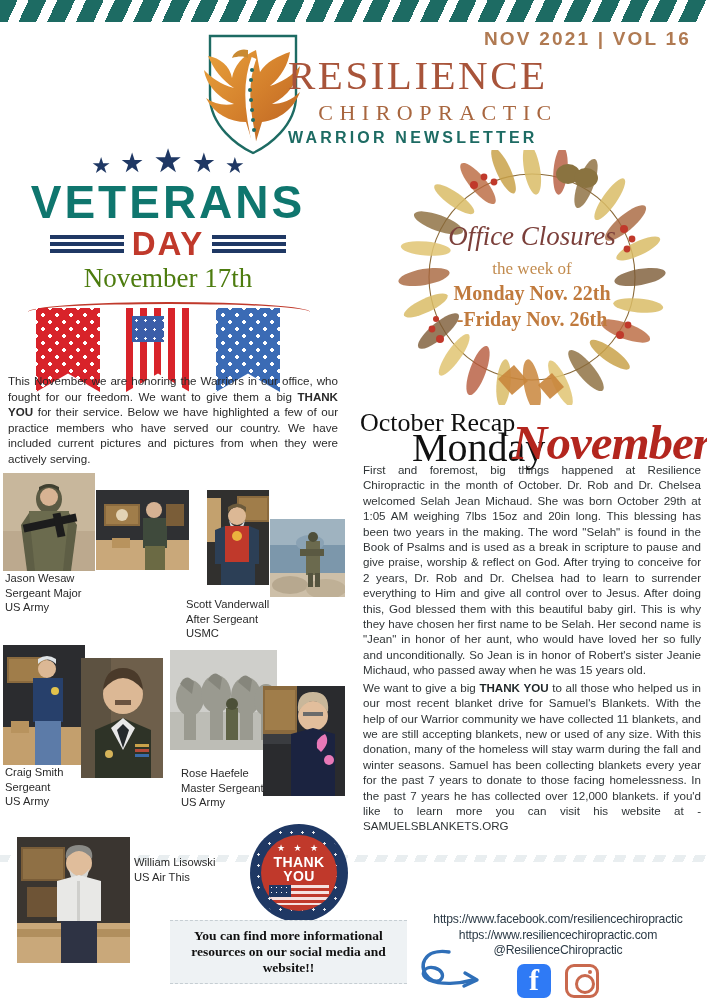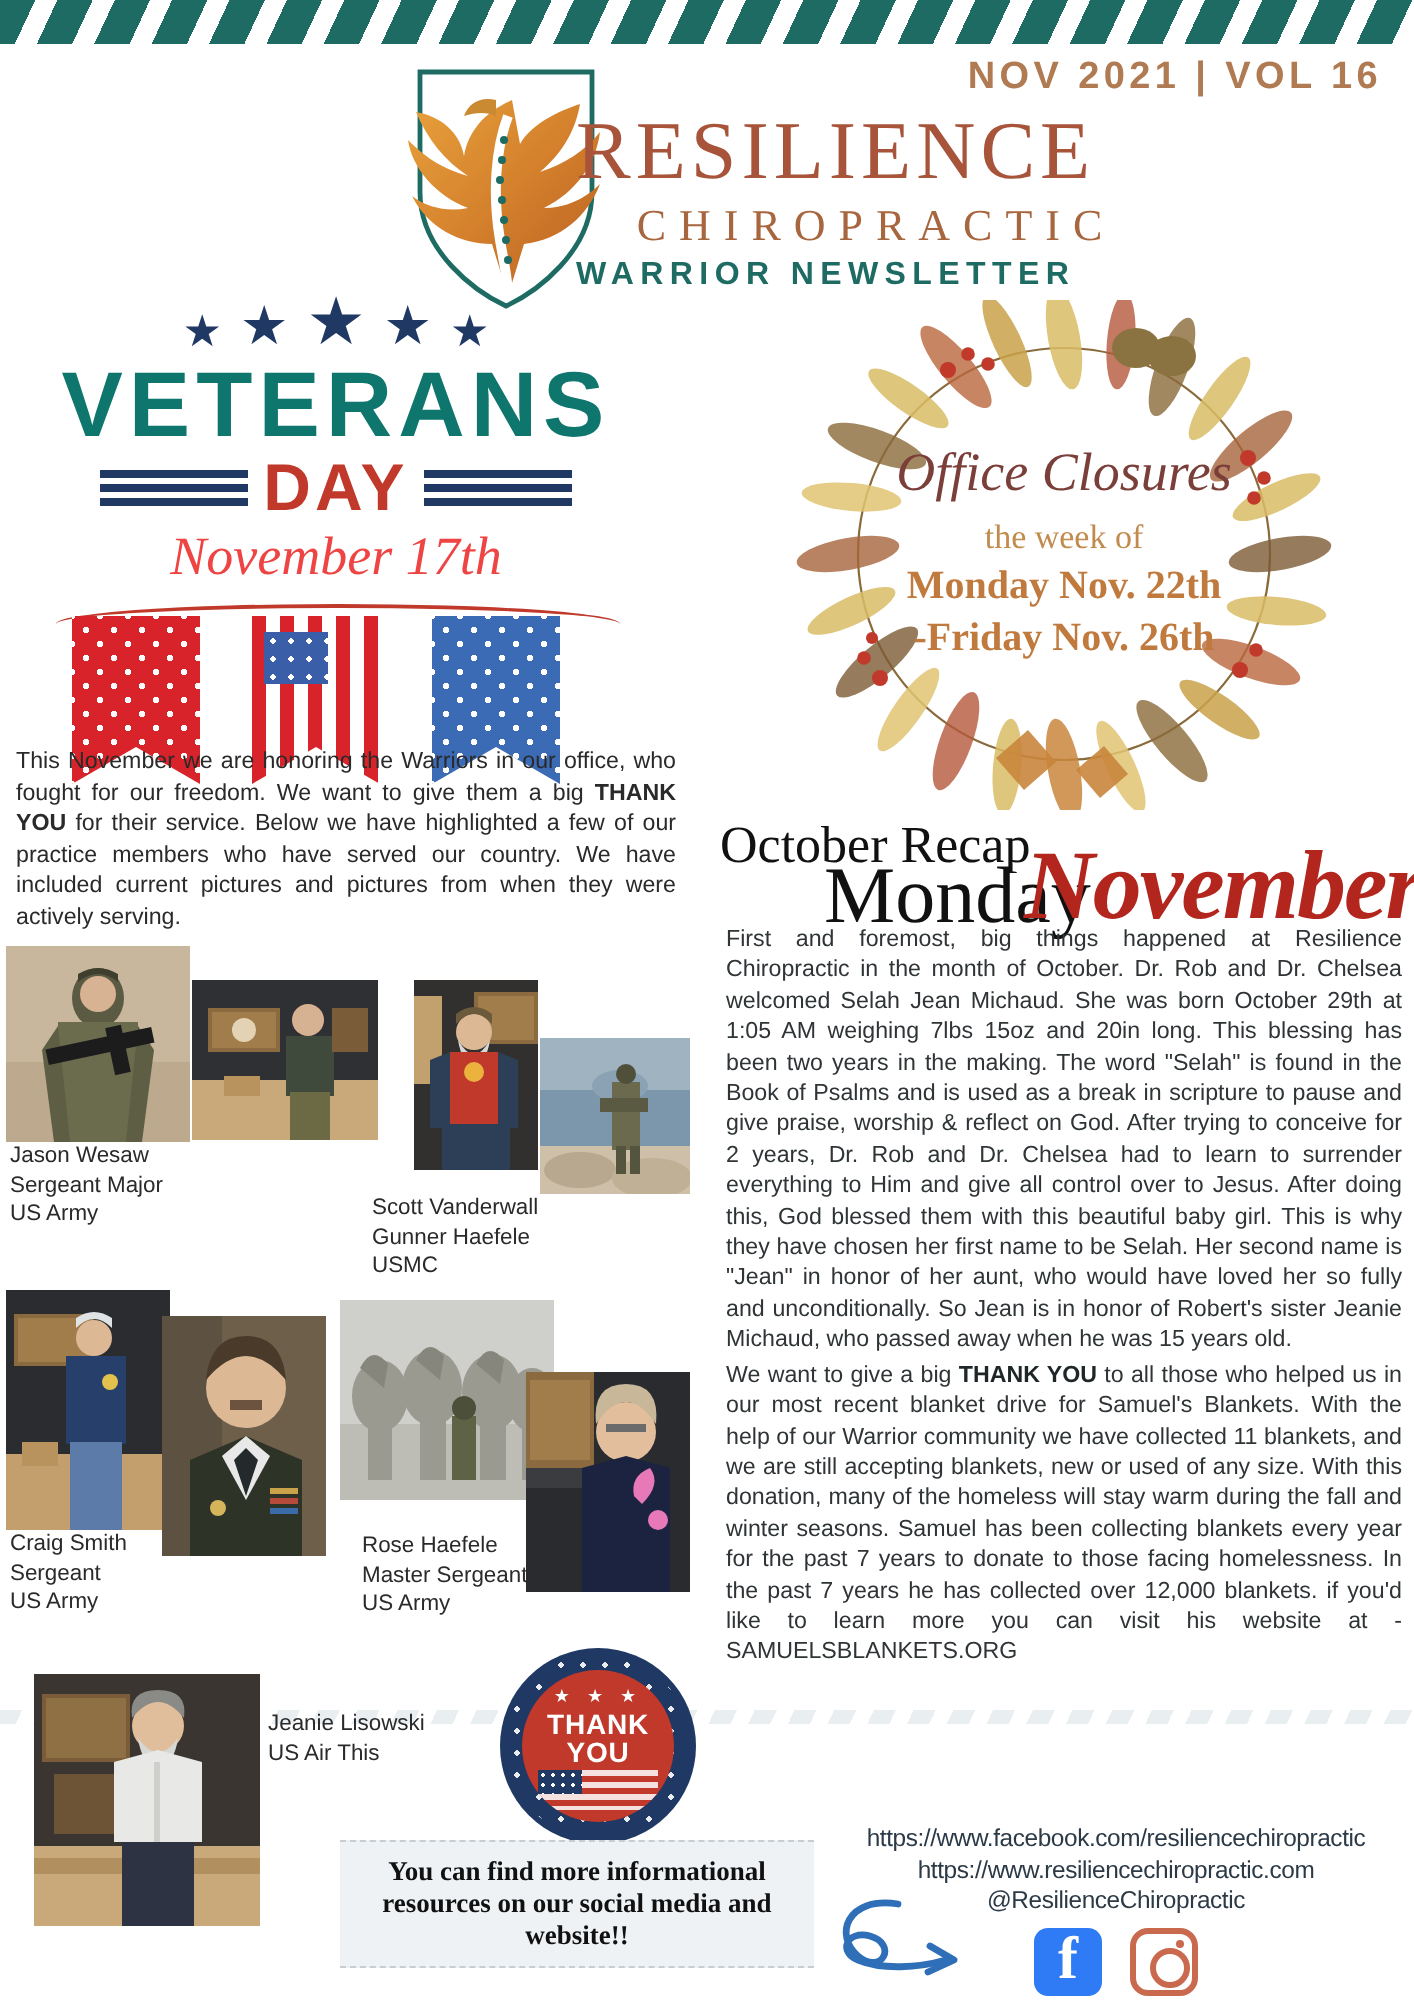--- a/index.html
+++ b/index.html
@@ -65,21 +65,21 @@
   .bars span { display: block; height: 4px; background: #1f3864; }
   .bars span:nth-child(1) { width: 100%; }
   .bars span:nth-child(2) { width: 100%; }
   .bars span:nth-child(3) { width: 100%; }
   .day-word {
     font-family: "Liberation Sans", sans-serif; font-weight: 700;
     font-size: 33px; color: #c0392b; letter-spacing: 2px; line-height: 1;
   }
   .vets-date {
     text-align: center; font-family: "Liberation Serif", serif;
-    font-style: italic; font-size: 27px; color: #ef4444; margin-top: 3px;
+    font-size: 27px; color: #4d7c0f; margin-top: 3px;
   }
   .flags { position: relative; margin-top: 6px; height: 95px; }
   .flag-string { position:absolute; top:2px; left:20px; width:282px; height:10px;
      border-top: 2px solid #c0392b; border-radius: 50%/10px 10px 0 0; }
   .flag {
     position: absolute; top: 8px; width: 64px; height: 84px;
     clip-path: polygon(0 0, 100% 0, 100% 100%, 50% 78%, 0 100%);
   }
   .flag-red {
     left: 28px;
@@ -495,21 +495,21 @@
       <rect x="45" y="54" width="5" height="14" fill="#55543f"></rect>
     </svg>
   </div>
   <div class="cap" style="left:5px; top:571px; width:110px;">
     <div>Jason Wesaw</div>
     <div>Sergeant Major</div>
     <div>US Army</div>
   </div>
   <div class="cap" style="left:186px; top:597px; width:120px;">
     <div>Scott Vanderwall</div>
-    <div>Gunner Haefele</div>
+    <div>After Sergeant</div>
     <div>USMC</div>
   </div>
 
   <div class="photo" style="left:3px; top:645px; width:82px; height:120px;">
     <svg viewBox="0 0 82 120" width="82" height="120">
       <rect width="82" height="120" fill="#2b2c2f"></rect>
       <rect y="82" width="82" height="38" fill="#c39f6d"></rect>
       <rect x="4" y="12" width="40" height="26" fill="#8a6a3e"></rect>
       <rect x="6" y="14" width="36" height="22" fill="#a07d4a"></rect>
       <circle cx="44" cy="24" r="9" fill="#dcb895"></circle>
@@ -595,21 +595,21 @@
       <rect x="10" y="50" width="34" height="30" fill="#6e5436"></rect>
       <circle cx="62" cy="26" r="13" fill="#e0bd9b"></circle>
       <path d="M49 22 q13 -16 26 0 q2 -14 -13 -14 q-15 0 -13 14z" fill="#8a8a86"></path>
       <path d="M52 32 q10 14 20 0 q-2 14 -10 15 q-8 -1 -10 -15z" fill="#d7d7d3"></path>
       <path d="M40 44 l22 -6 l22 6 v40 h-44z" fill="#e8e8e6"></path>
       <rect x="44" y="84" width="36" height="42" fill="#2e3344"></rect>
       <rect x="60" y="44" width="3" height="40" fill="#cfcfcc"></rect>
     </svg>
   </div>
   <div class="cap" style="left:134px; top:855px; width:130px;">
-    <div>Jeanie Lisowski</div>
+    <div>William Lisowski</div>
     <div>US Air This</div>
   </div>
 
   <div class="badge">
     <div class="badge-outer">
       <div class="badge-dots"></div>
     </div>
     <div class="badge-inner">
       <div class="badge-stars">★ ★ ★</div>
       <div class="badge-text">

